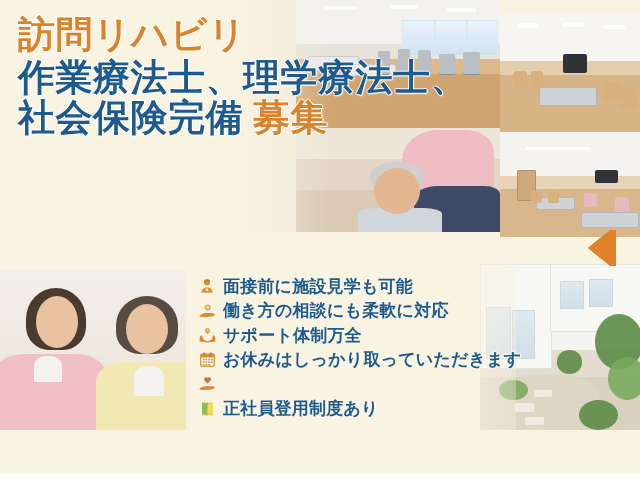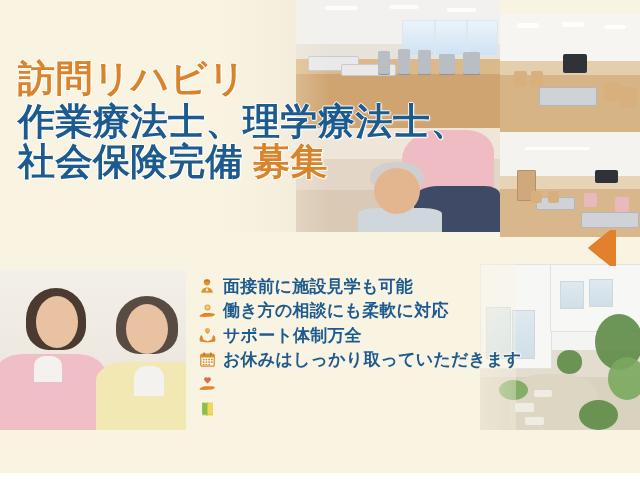--- a/index.html
+++ b/index.html
@@ -113,21 +113,21 @@
     font-weight:bold;
     letter-spacing:.5px;
     line-height:1.02;
     white-space:nowrap;
     text-shadow:
        1px 0 0 rgba(255,255,255,.85),-1px 0 0 rgba(255,255,255,.85),
        0 1px 0 rgba(255,255,255,.85),0 -1px 0 rgba(255,255,255,.85),
        1px 1px 2px rgba(255,255,255,.8);
   }
   .hl1{font-size:37px;color:#1d5b8e;margin-bottom:6px;}
-  .hl2{font-size:37px;color:#d9832a;margin-bottom:5px;margin-top:44px;}
+  .hl2{font-size:37px;color:#d9832a;margin-bottom:5px;}
   .hl3{font-size:37px;color:#1d5b8e;margin-bottom:3px;}
   .hl4{font-size:37px;color:#1d5b8e;}
   .hl4 .boshu{color:#d9832a;margin-left:10px;}
 
   
   .ribbon{
     position:absolute;left:44px;top:230px;width:572px;height:36px;
     background:#e2812c;
     z-index:7;
     clip-path:polygon(0 0, 100% 0, 100% 100%, 566px 100%, 544px 50%, 566px 0, 0 0);
@@ -384,20 +384,21 @@
       <div class="bullet">
         <span class="b-ico">
           <svg width="17" height="18" viewBox="0 0 24 24" aria-hidden="true">
             <path d="M4.5 3h7.5v18H4.5z" fill="#a6cf5e"></path>
             <path d="M12 3h7.5v18H12z" fill="#e8c840"></path>
             <path d="M12 3v18" stroke="#8fb94d" stroke-width="1.1"></path>
             <path d="M12 21c-2.3-1.6-5-2.2-7.5-2.2V3c2.5 0 5.2.7 7.5 2.3z" fill="#8fbc4c"></path>
             <path d="M12 21c2.3-1.6 5-2.2 7.5-2.2V3c-2.5 0-5.2.7-7.5 2.3z" fill="#f2d85e"></path>
           </svg>
         </span>
+        <span class="b-txt">正社員登用制度あり</span>
       </div>
 
     </div>
 
 
   </div>
 
   <div class="bottom-white"></div>
 </div>
 

